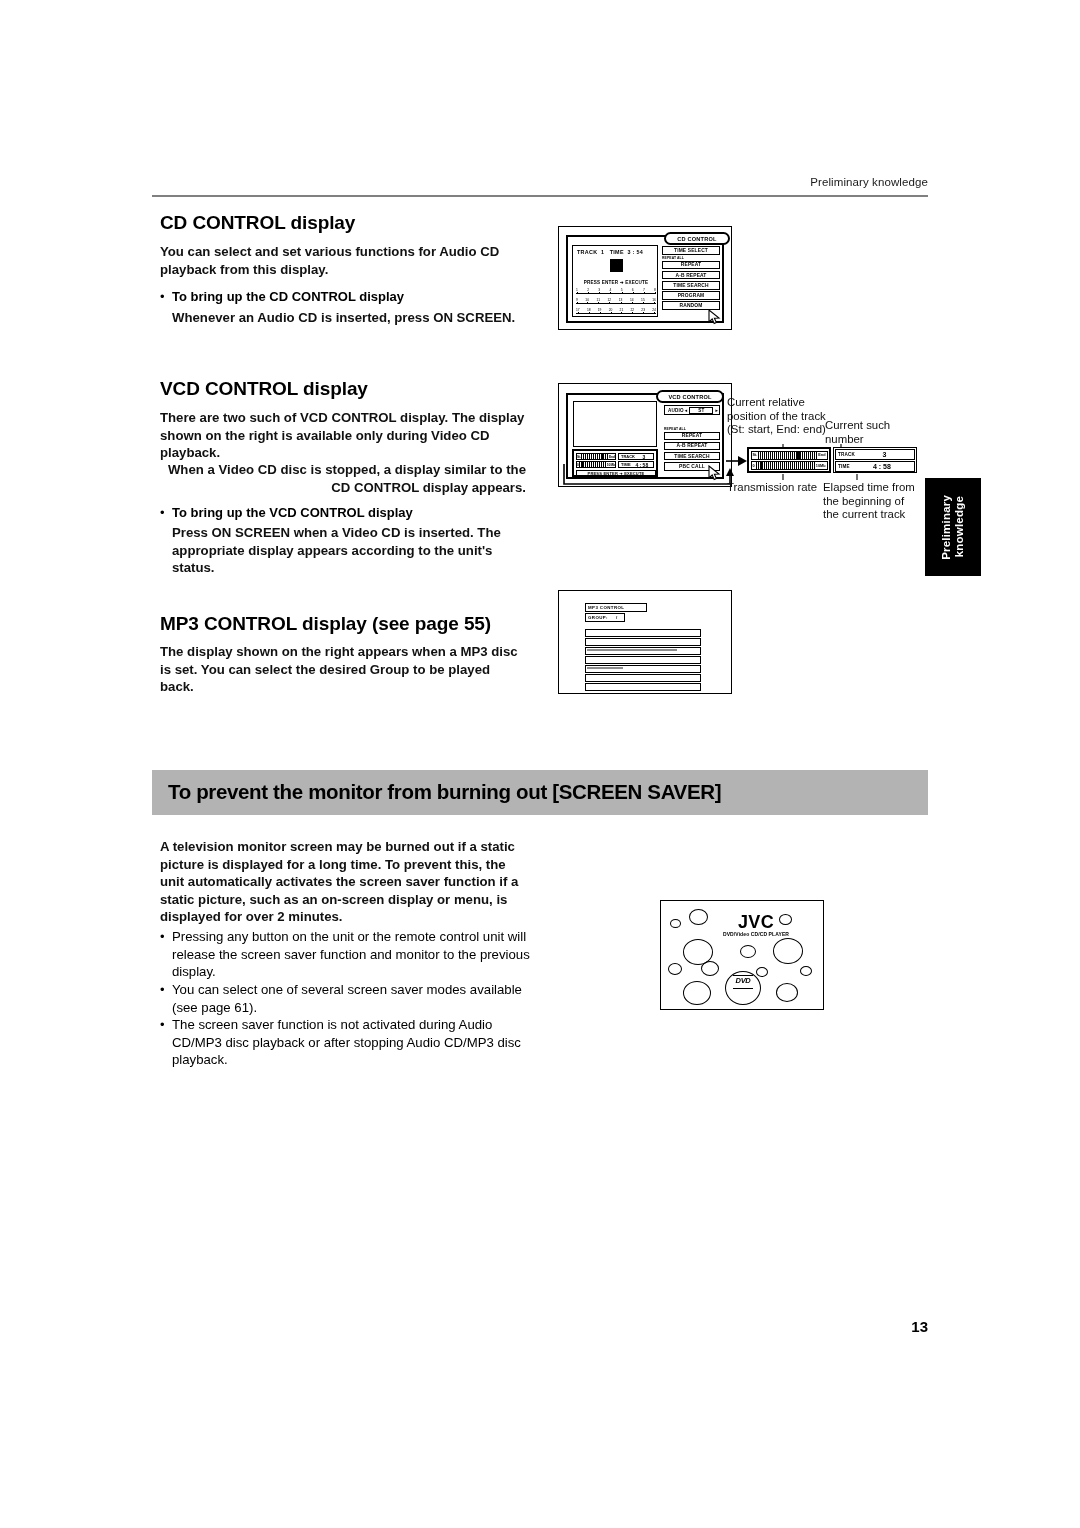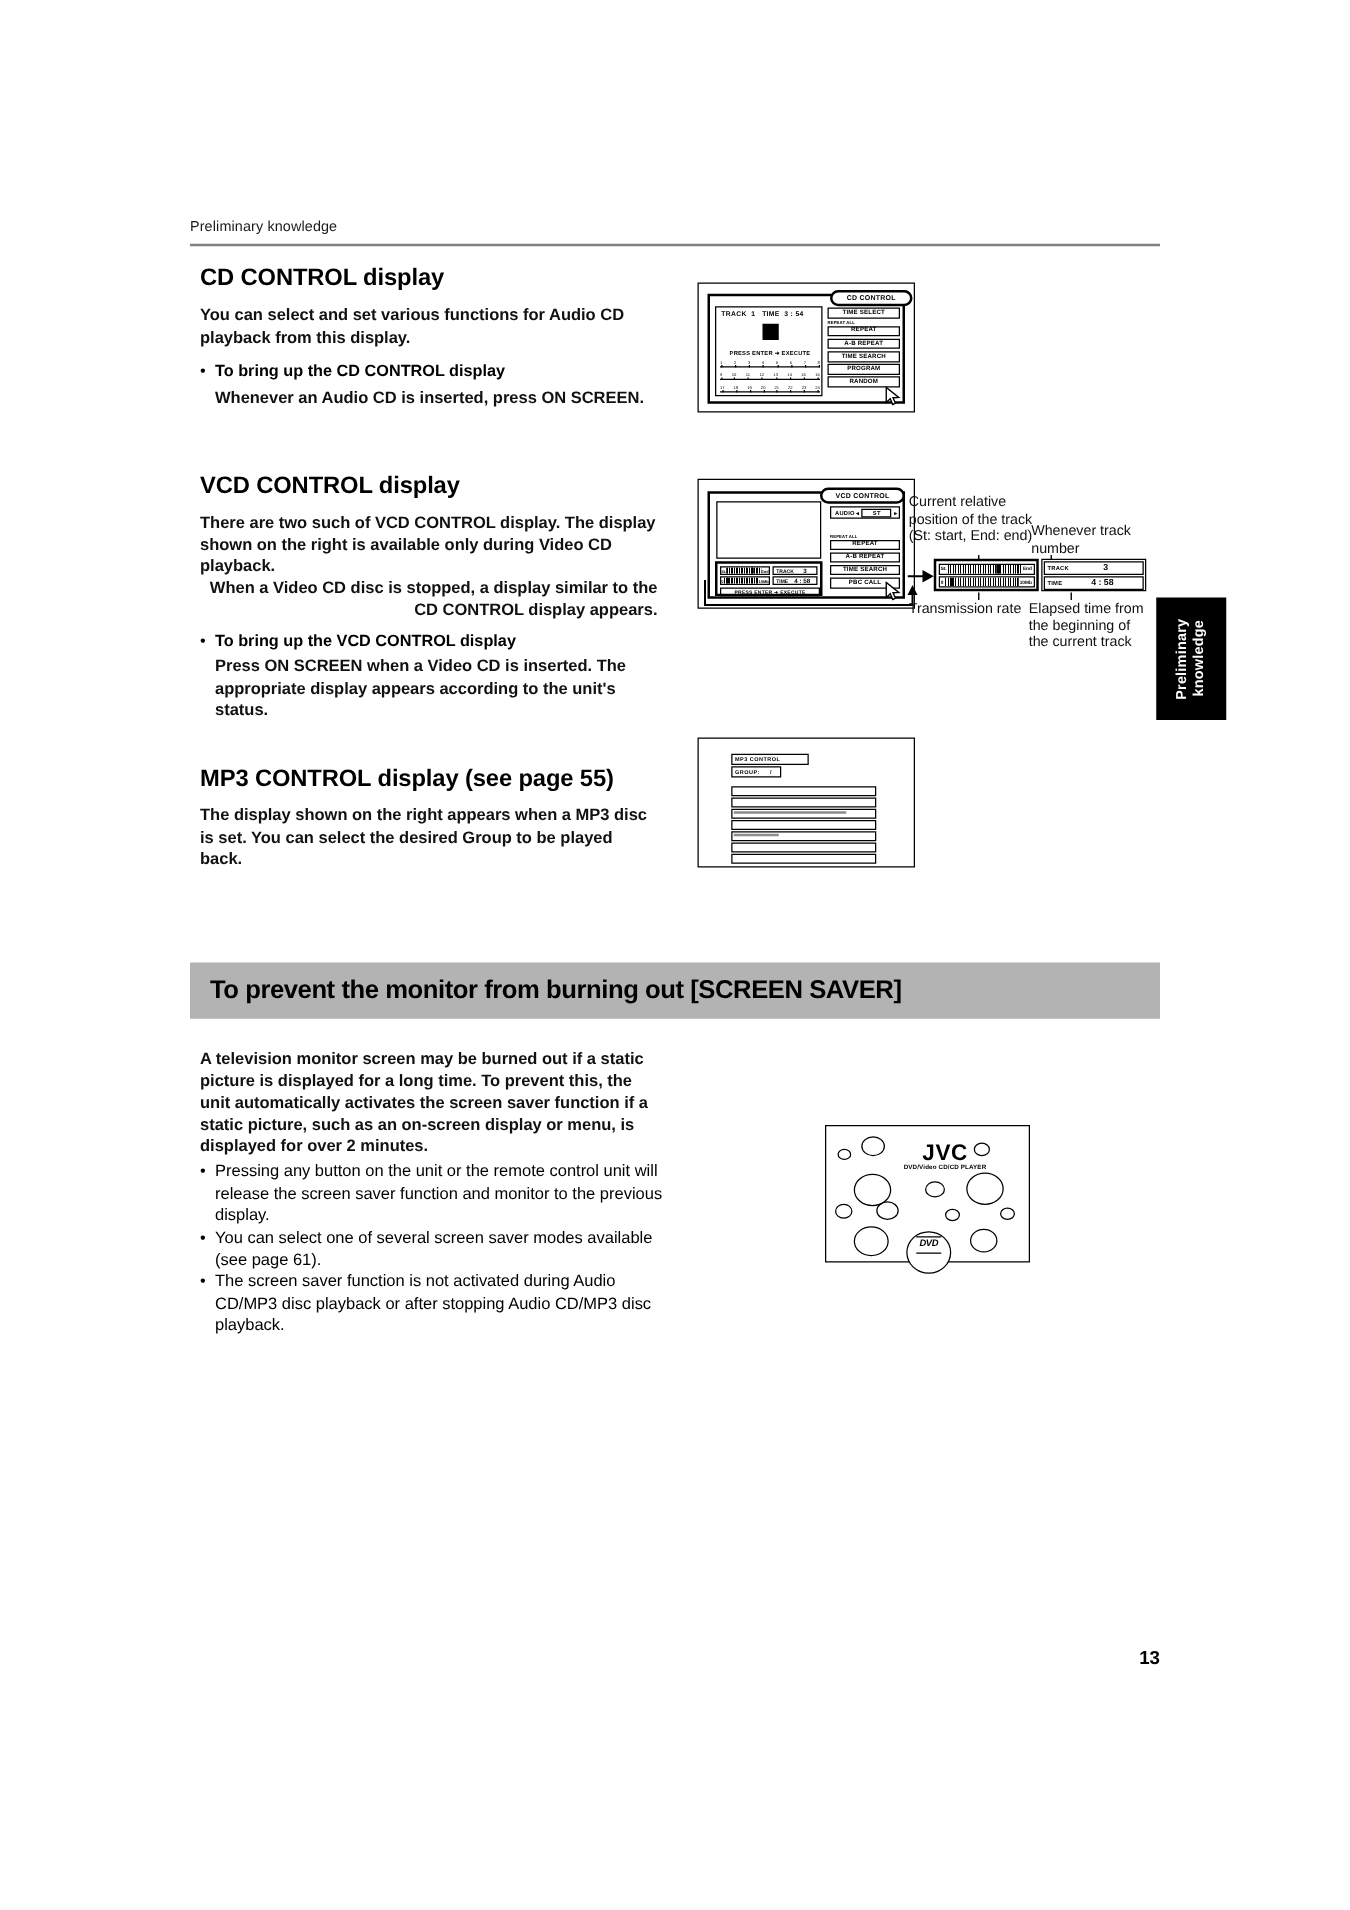--- a/index.html
+++ b/index.html
@@ -15,20 +15,21 @@
     color: #000000;
     overflow: hidden;
   }
 
   
   #page-header {
     position: absolute;
     left: 152px;
     top: 176px;
     width: 776px;
+    text-align: right;
     font-size: 11.5px;
     letter-spacing: .1px;
     color: #1a1a1a;
   }
   #header-rule {
     position: absolute;
     left: 152px;
     top: 195px;
     width: 776px;
     height: 2px;
@@ -457,21 +458,21 @@
     letter-spacing: .1px;
   }
   .bubble {
     position: absolute;
     border: 1.4px solid #000;
     border-radius: 50%;
     box-sizing: border-box;
   }
   #dvd-badge {
     position: absolute;
-    left: 64px; top: 84px;
+    left: 64px; top: 70px;
     width: 36px; height: 34px; text-decoration: underline;
   }
   #dvd-badge .ell {
     position: absolute; inset: 0;
     border: 1.4px solid #000;
     border-radius: 50%;
     background: #fff;
   }
   #dvd-badge .txt {
     position: absolute;
@@ -658,21 +659,21 @@
     <span class="k">TRACK</span>
     <span class="v">3</span>
   </div>
   <div class="detail-field">
     <span class="k">TIME</span>
     <span class="v">4 : 58</span>
   </div>
 </div>
 
 <div class="callout" style="left:727px; top:396px; width:100px;">Current relative position of the track (St: start, End: end)</div>
-<div class="callout" style="left:825px; top:419px; width:82px;">Whenever track number</div>
+<div class="callout" style="left:825px; top:419px; width:82px;">Current such number</div>
 <div class="callout" style="left:727px; top:481px; width:94px;">Transmission rate</div>
 <div class="callout" style="left:823px; top:481px; width:96px;">Elapsed time from the beginning of the current track</div>
 <svg style="position:absolute; left:745px; top:436px; width:180px; height:54px;">
   <path d="M4 12 L72 12 M38 12 L38 8" stroke="#000" stroke-width="1.1" fill="none"></path>
   <path d="M96 12 L96 8" stroke="#000" stroke-width="1.1" fill="none"></path>
   <path d="M38 38 L38 44" stroke="#000" stroke-width="1.1" fill="none"></path>
   <path d="M112 38 L112 44" stroke="#000" stroke-width="1.1" fill="none"></path>
 </svg>
 
 <div class="h2" style="left:160px; top:613px;">MP3 CONTROL display (see page 55)</div>

